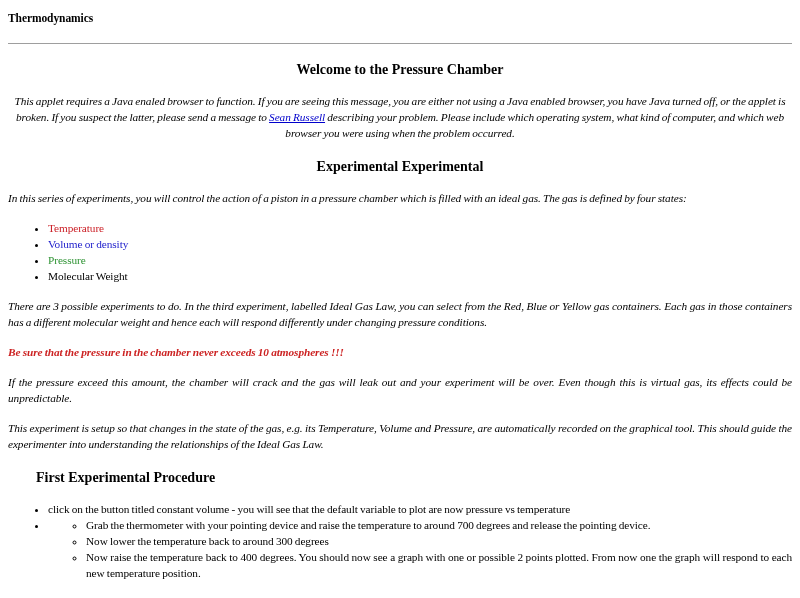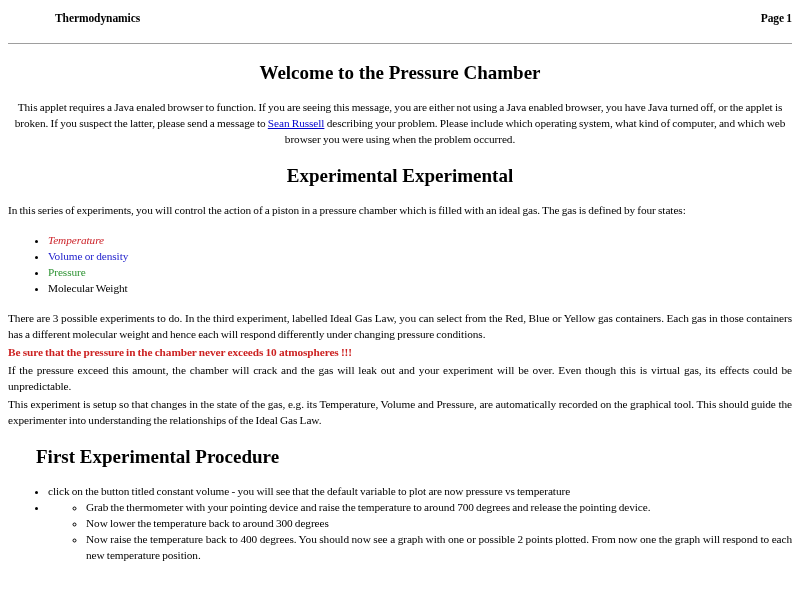--- a/index.html
+++ b/index.html
@@ -16,70 +16,69 @@
     word-spacing: -0.5px;
     overflow: hidden;
     height: 590px;
   }
   .page-header {
     display: flex;
     align-items: baseline;
     font-weight: bold;
     margin-top: 2px;
   }
-  .page-header .hcell { flex: 1; margin-left: 47px; }
+  .page-header .hcell { flex: 1; }
   .hcell.left  { text-align: left;  font-size: 11.5px; }
   .hcell.mid   { text-align: center; font-size: 14px; }
   .hcell.right { text-align: right; font-size: 11.5px; }
   hr.header-rule {
     border: 0;
     border-top: 1.5px solid #9e9e9e;
     margin: 17px 0 0 0;
   }
   h2 {
-    font-size: 19px;
+    font-size: 14px;
     line-height: 1.2;
     font-weight: bold;
     text-align: center;
     margin: 18px 0 14px 0;
     letter-spacing: 0;
     word-spacing: 0;
   }
   h2.align-left { text-align: left; margin-left: 28px; }
-  p { margin: 2px 0; }
+  p { margin: 14px 0; font-style: italic; }
   p.centered { text-align: center; }
   p.justified { text-align: justify; }
   p.warning { font-weight: bold; }
   a.doc-link { text-decoration: underline; cursor: pointer; }
   ul.states-list { margin: 14px 0; padding-left: 40px; list-style-type: disc; }
   ul.states-list li { color: #000; }
   ul.steps-list { margin: 14px 0; padding-left: 40px; list-style-type: disc; }
   ul.sub-steps { margin: 0; padding-left: 38px; list-style-type: circle; }
   ul.sub-steps li.wrapping { text-align: justify; }
 </style>
 </head>
 <body>
 
 <div class="page-header">
   <div class="hcell left">Thermodynamics</div>
-  <div class="hcell right">Page 1</div>
 </div>
 
 <hr class="header-rule">
 
 <h2>Welcome to the Pressure Chamber</h2>
 
 <p class="centered"><span>This applet requires a Java enaled browser to function. If you are seeing this message, you are either not using a Java enabled browser, you have Java turned off, or the applet is broken. If you suspect the latter, please send a message to </span><a class="doc-link" style="color: rgb(0, 0, 204);">Sean Russell</a><span> describing your problem. Please include which operating system, what kind of computer, and which web browser you were using when the problem occurred.</span></p>
 
 <h2>Experimental Experimental</h2>
 
 <p>In this series of experiments, you will control the action of a piston in a pressure chamber which is filled with an ideal gas. The gas is defined by four states:</p>
 
 <ul class="states-list">
-  <li><span style="color: rgb(204, 34, 41); font-style: italic;">Temperature</span></li>
+  <li><span style="color: rgb(204, 34, 41);">Temperature</span></li>
   <li><span style="color: rgb(34, 34, 204);">Volume or density</span></li>
   <li><span style="color: rgb(46, 147, 51);">Pressure</span></li>
   <li><span style="color: rgb(0, 0, 0);">Molecular Weight</span></li>
 </ul>
 
 <p class="justified">There are 3 possible experiments to do. In the third experiment, labelled Ideal Gas Law, you can select from the Red, Blue or Yellow gas containers. Each gas in those containers has a different molecular weight and hence each will respond differently under changing pressure conditions.</p>
 
 <p class="warning" style="color: rgb(204, 34, 34);">Be sure that the pressure in the chamber never exceeds 10 atmospheres !!!</p>
 
 <p class="justified">If the pressure exceed this amount, the chamber will crack and the gas will leak out and your experiment will be over. Even though this is virtual gas, its effects could be unpredictable.</p>

